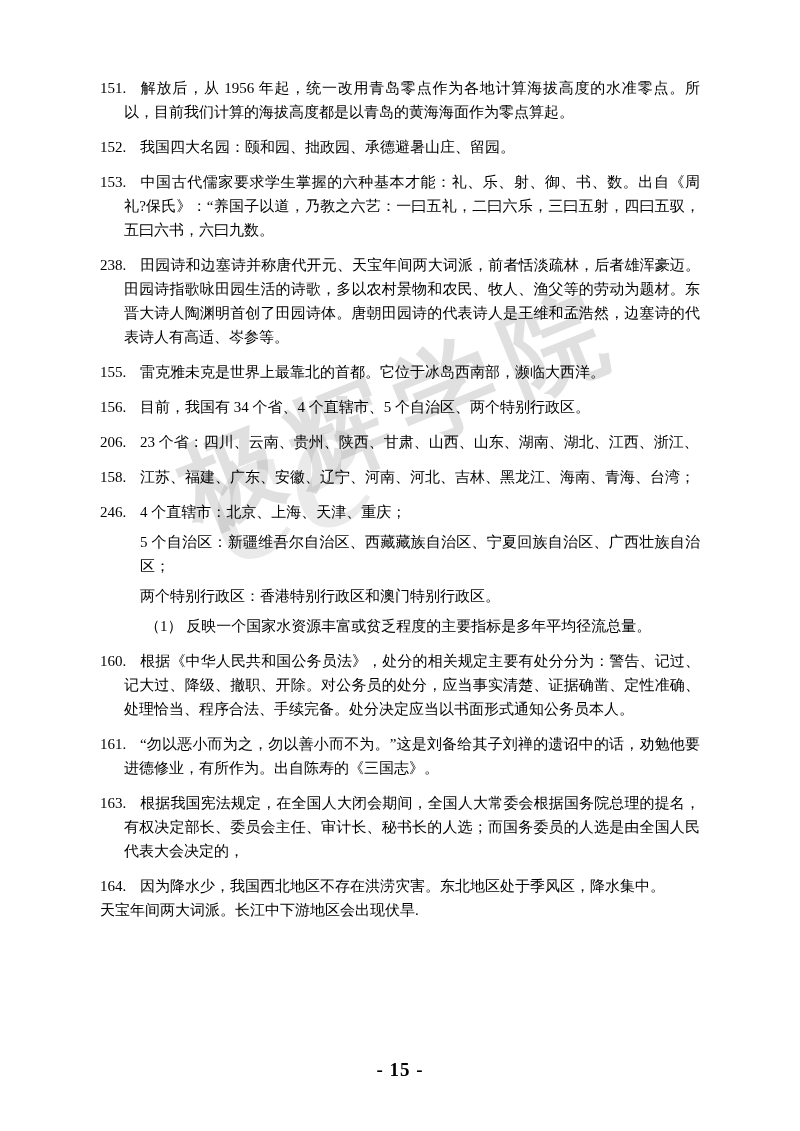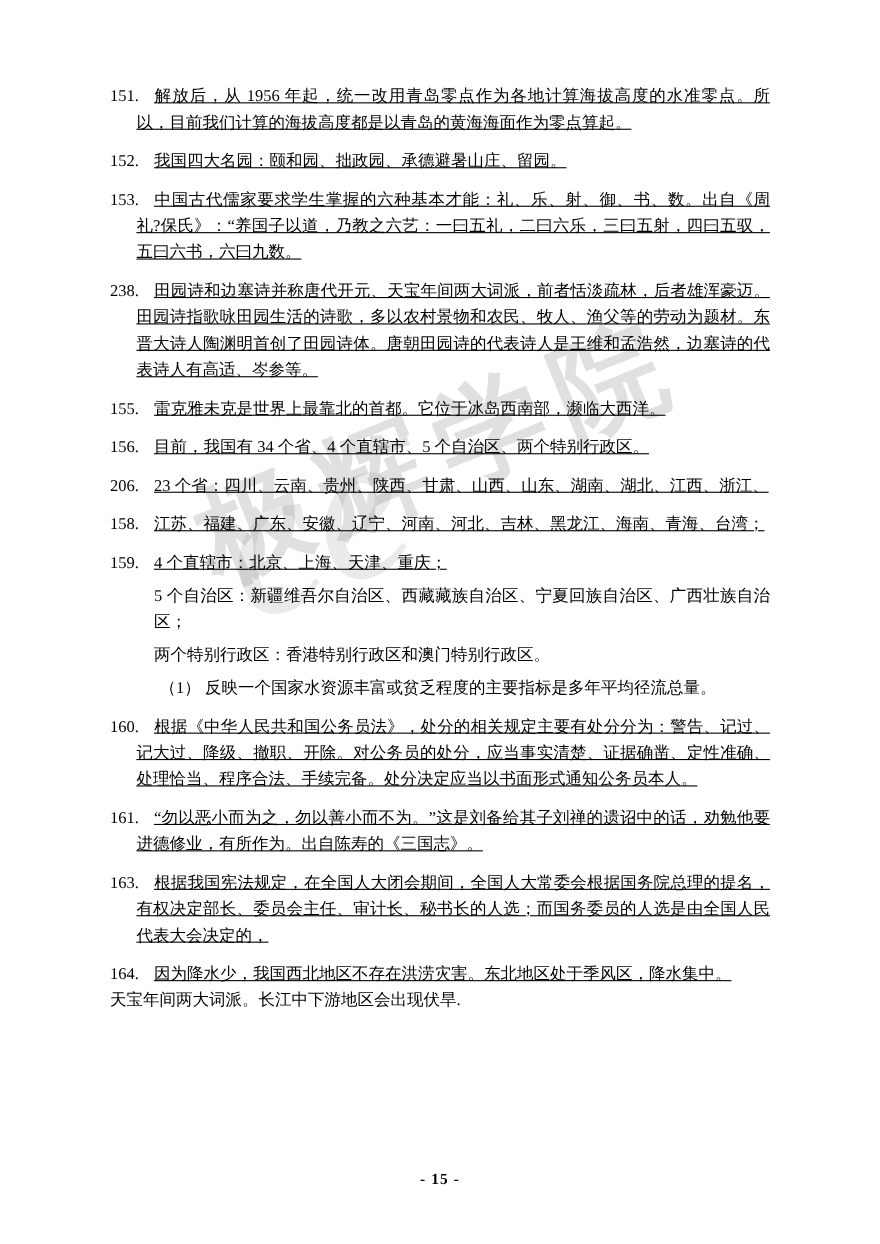--- a/index.html
+++ b/index.html
@@ -18,37 +18,36 @@
     left: 100px;
     right: 100px;
     font-size: 15px;
     line-height: 24px;
     text-align: justify;
   }
   .block { margin-bottom: 11px; }
   .item {
     padding-left: 24px;
     text-indent: -24px;
-    text-decoration: underline;
   }
   .num {
     display: inline-block;
     width: 40px;
     text-indent: 0;
   }
   .extra { margin-left: 40px; margin-top: 6px; }
   .extra.deep { margin-left: 45px; }
   .extra.flush { margin-left: 0; margin-top: 0; }
   .footer {
     position: absolute;
     bottom: 50px;
     left: 0;
     right: 0;
     text-align: center;
-    font-size: 14px;
+    font-size: 19px;
     font-weight: bold;
     letter-spacing: 1px;
   }
   .watermark {
     position: absolute;
     top: 0; left: 0;
     width: 100%; height: 100%;
     pointer-events: none;
     user-select: none;
     overflow: hidden;
@@ -115,21 +114,21 @@
 
   <div class="block">
     <div class="item"><span class="num">206.</span><span>23 个省：四川、云南、贵州、陕西、甘肃、山西、山东、湖南、湖北、江西、浙江、</span></div>
   </div>
 
   <div class="block">
     <div class="item"><span class="num">158.</span><span>江苏、福建、广东、安徽、辽宁、河南、河北、吉林、黑龙江、海南、青海、台湾；</span></div>
   </div>
 
   <div class="block">
-    <div class="item"><span class="num">159.</span><span>4 个直辖市：北京、上海、天津、重庆；</span></div>
+    <div class="item"><span class="num">246.</span><span>4 个直辖市：北京、上海、天津、重庆；</span></div>
     <div class="extra">5 个自治区：新疆维吾尔自治区、西藏藏族自治区、宁夏回族自治区、广西壮族自治区；</div>
     <div class="extra">两个特别行政区：香港特别行政区和澳门特别行政区。</div>
     <div class="extra deep">（1） 反映一个国家水资源丰富或贫乏程度的主要指标是多年平均径流总量。</div>
   </div>
 
   <div class="block">
     <div class="item"><span class="num">160.</span><span>根据《中华人民共和国公务员法》，处分的相关规定主要有处分分为：警告、记过、记大过、降级、撤职、开除。对公务员的处分，应当事实清楚、证据确凿、定性准确、处理恰当、程序合法、手续完备。处分决定应当以书面形式通知公务员本人。</span></div>
   </div>
 
   <div class="block">

